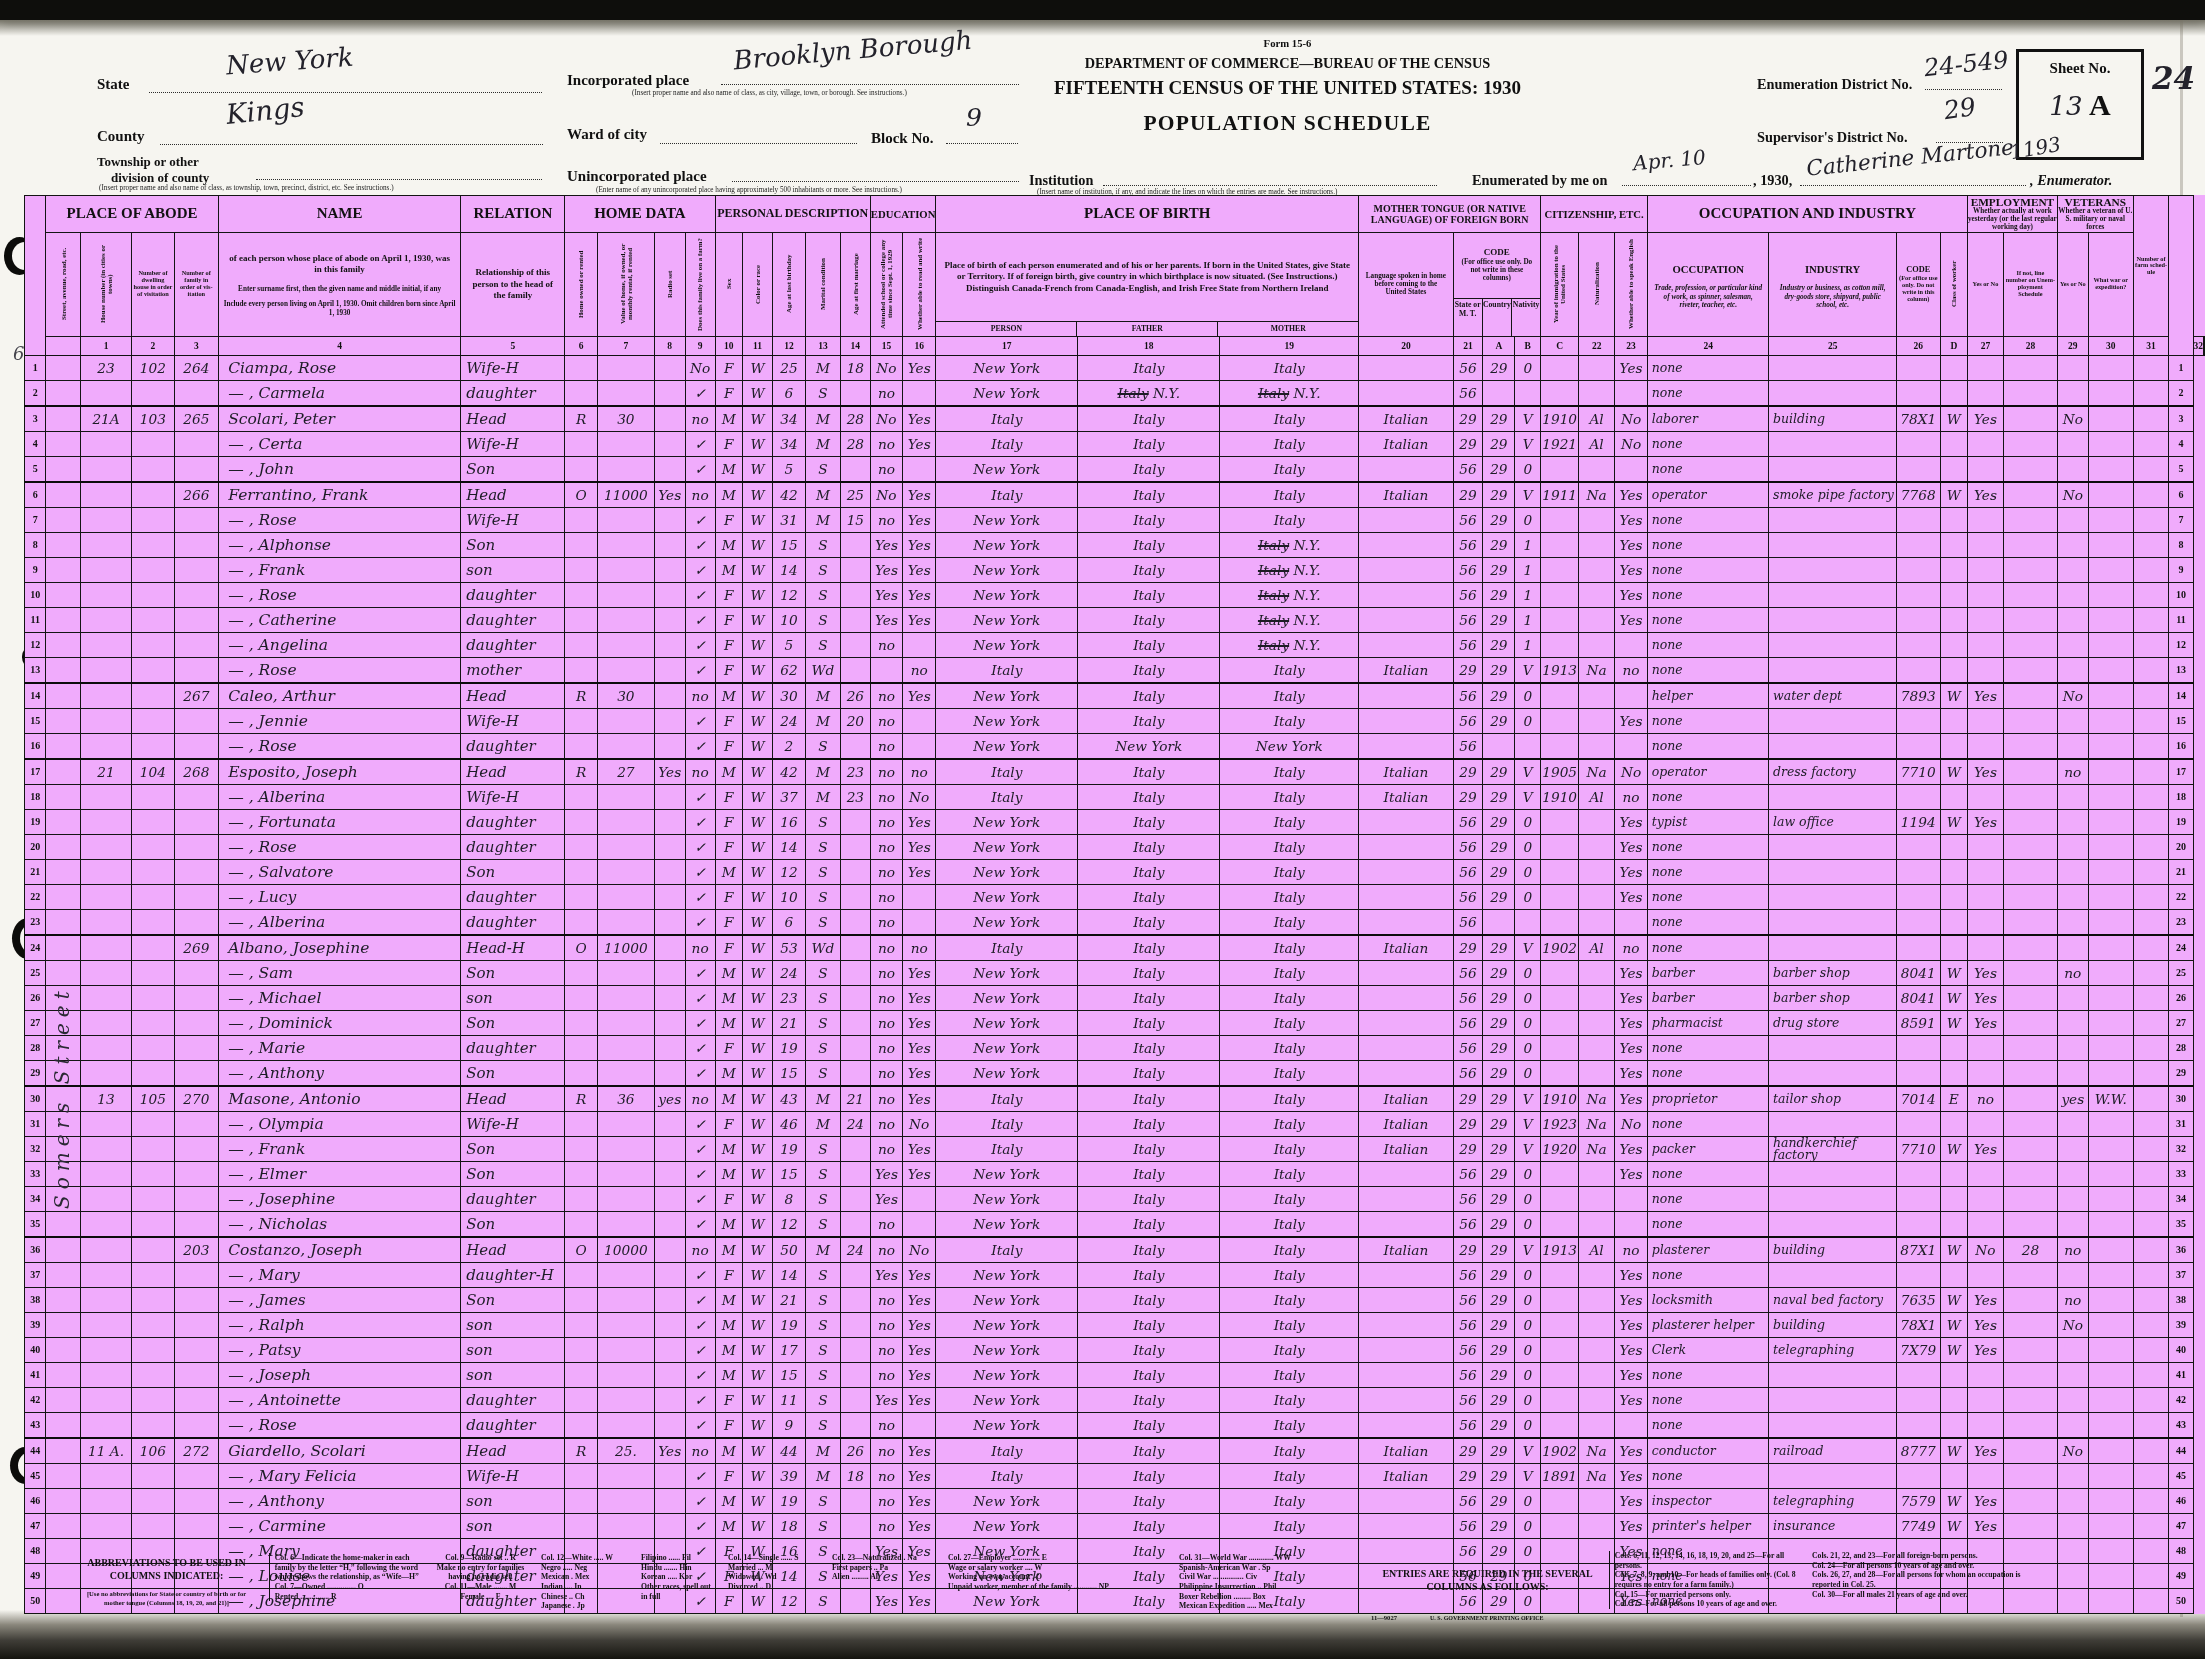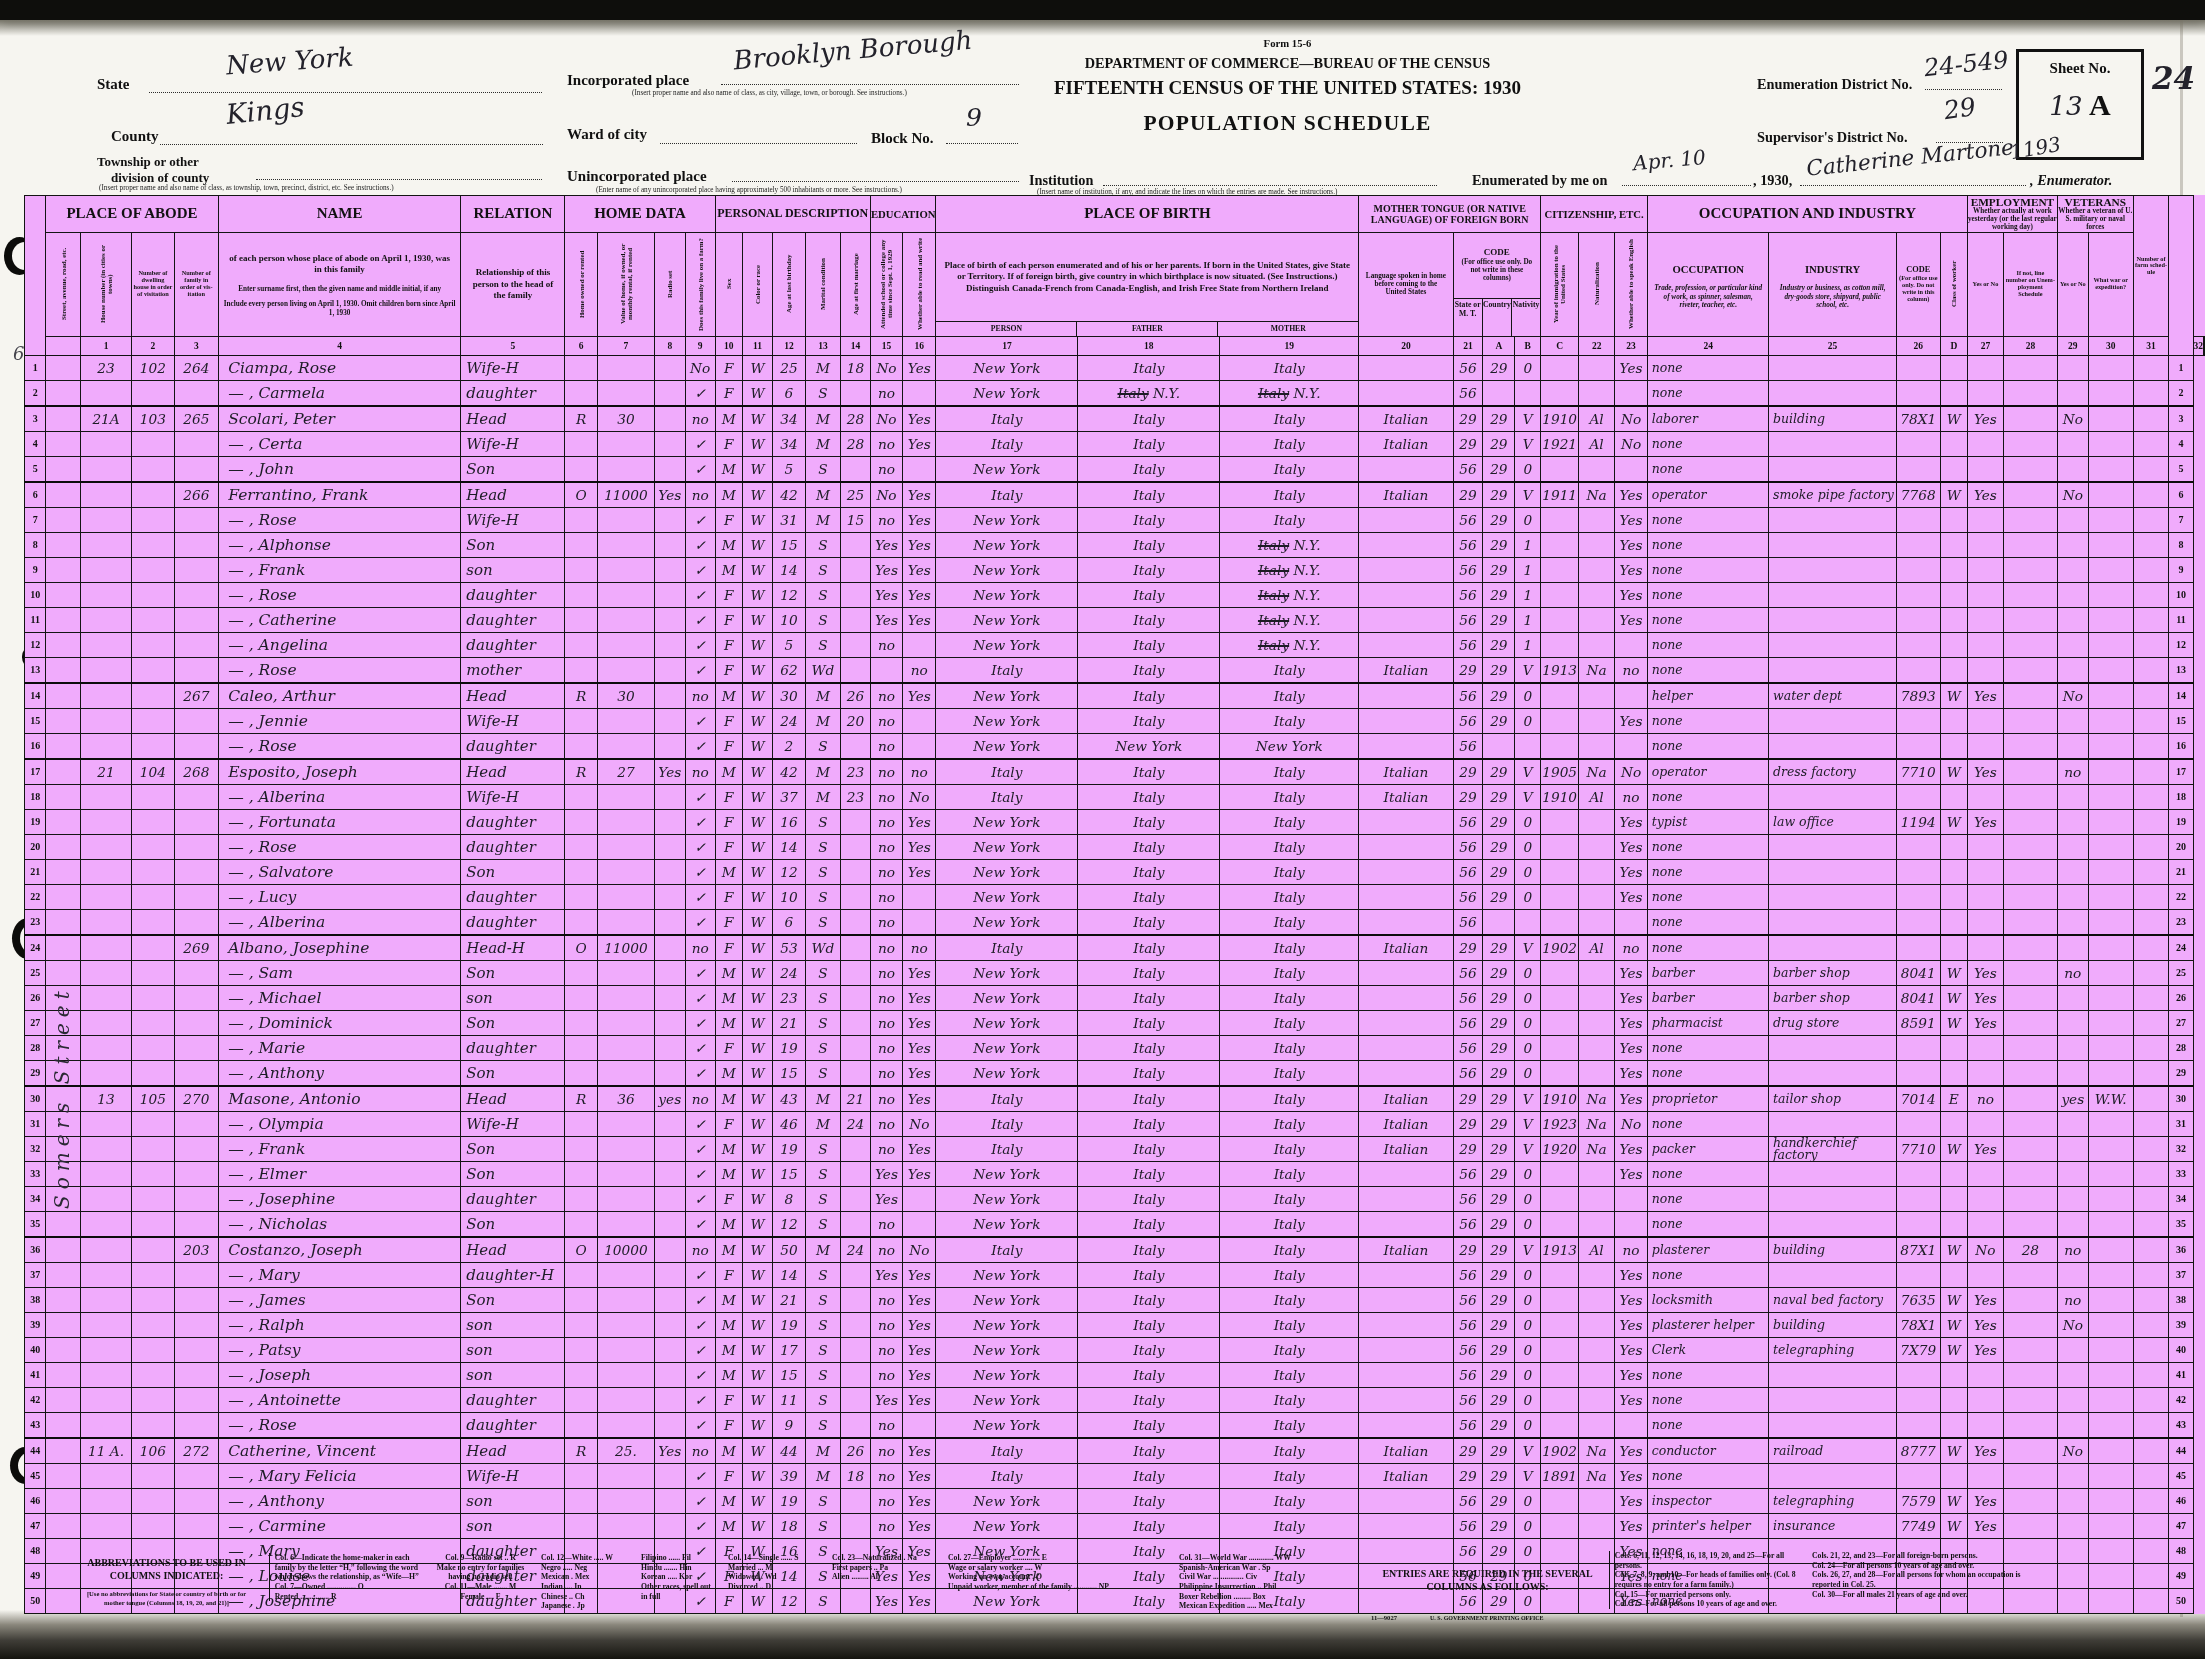--- a/index.html
+++ b/index.html
@@ -84,21 +84,21 @@
   <div class="hole open" style="left:12px;top:918px;width:32px;height:41px;"></div>
   <div class="hole open" style="left:9.5px;top:1447px;width:30px;height:37px;"></div>
   <div class="hole" style="left:21.5px;top:647px;width:15.5px;height:20px;"></div>
   <div class="m6">6</div>
 
   <div>
     <span class="pl" style="left:97px;top:76px;font-size:15px;">State</span>
     <span class="dotl" style="left:149px;top:62px;width:393px;height:30px;"></span>
     <span class="hwv" style="left:226px;top:46px;font-size:26px;transform:rotate(-4deg);">New York</span>
 
-    <span class="pl" style="left:97px;top:128px;font-size:15px;margin-left:14px;">County</span>
+    <span class="pl" style="left:97px;top:128px;font-size:15px;">County</span>
     <span class="dotl" style="left:160px;top:114px;width:383px;height:30px;"></span>
     <span class="hwv" style="left:226px;top:95px;font-size:27.4px;transform:rotate(-6deg);">Kings</span>
 
     <span class="pl" style="left:97px;top:154px;font-size:13px;">Township or other</span>
     <span class="pl" style="left:111px;top:170px;font-size:13px;">division of county</span>
     <span class="dotl" style="left:256px;top:160px;width:286px;height:19px;"></span>
     <span class="note" style="left:99px;top:184px;width:453px;">(Insert proper name and also name of class, as township, town, precinct, district, etc.  See instructions.)</span>
   </div>
 
   <div>
@@ -2104,21 +2104,21 @@
           <td class="f-war hw"></td>
           <td class="f-fsch hw"></td>
           <td class="f-rn pr">43</td>
         </tr>
         <tr class="fam">
           <td class="f-ln pr">44</td>
           <td class="f-street hw"></td>
           <td class="f-house hw">11 A.</td>
           <td class="f-dwell hw">106</td>
           <td class="f-fam hw">272</td>
-          <td class="f-name hw">Catherine, Vincent</td>
+          <td class="f-name hw">Giardello, Scolari</td>
           <td class="f-rel hw">Head</td>
           <td class="f-own hw">R</td>
           <td class="f-val hw">25.</td>
           <td class="f-radio hw">Yes</td>
           <td class="f-farm hw">no</td>
           <td class="f-sex hw">M</td>
           <td class="f-race hw">W</td>
           <td class="f-age hw">44</td>
           <td class="f-mar hw">M</td>
           <td class="f-agem hw">26</td>

